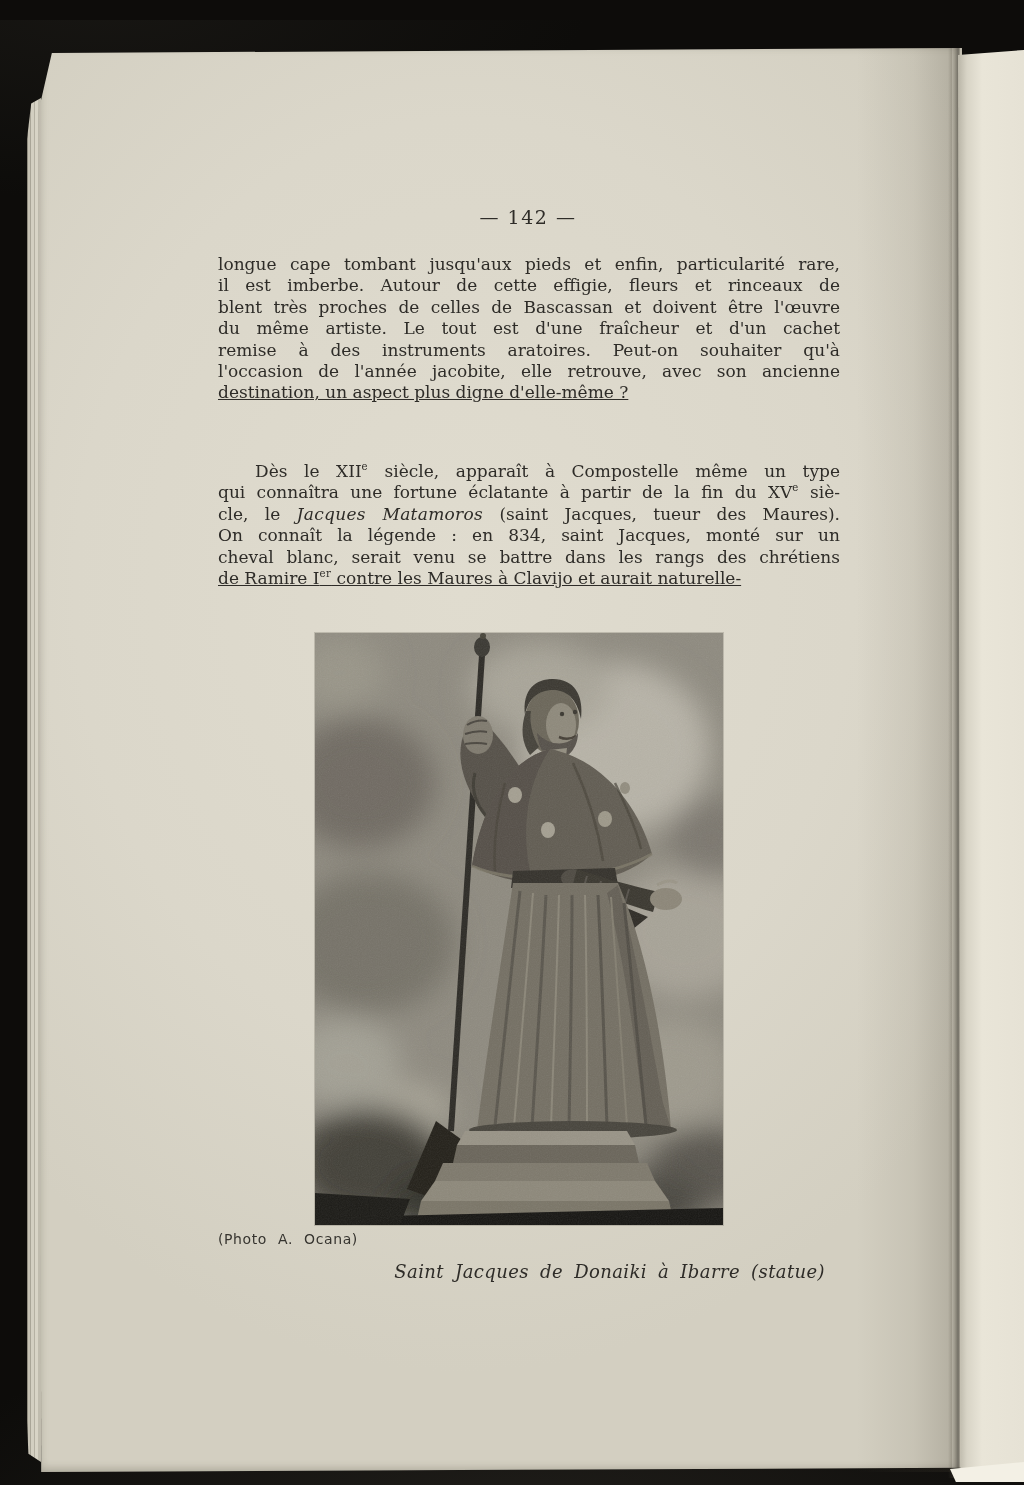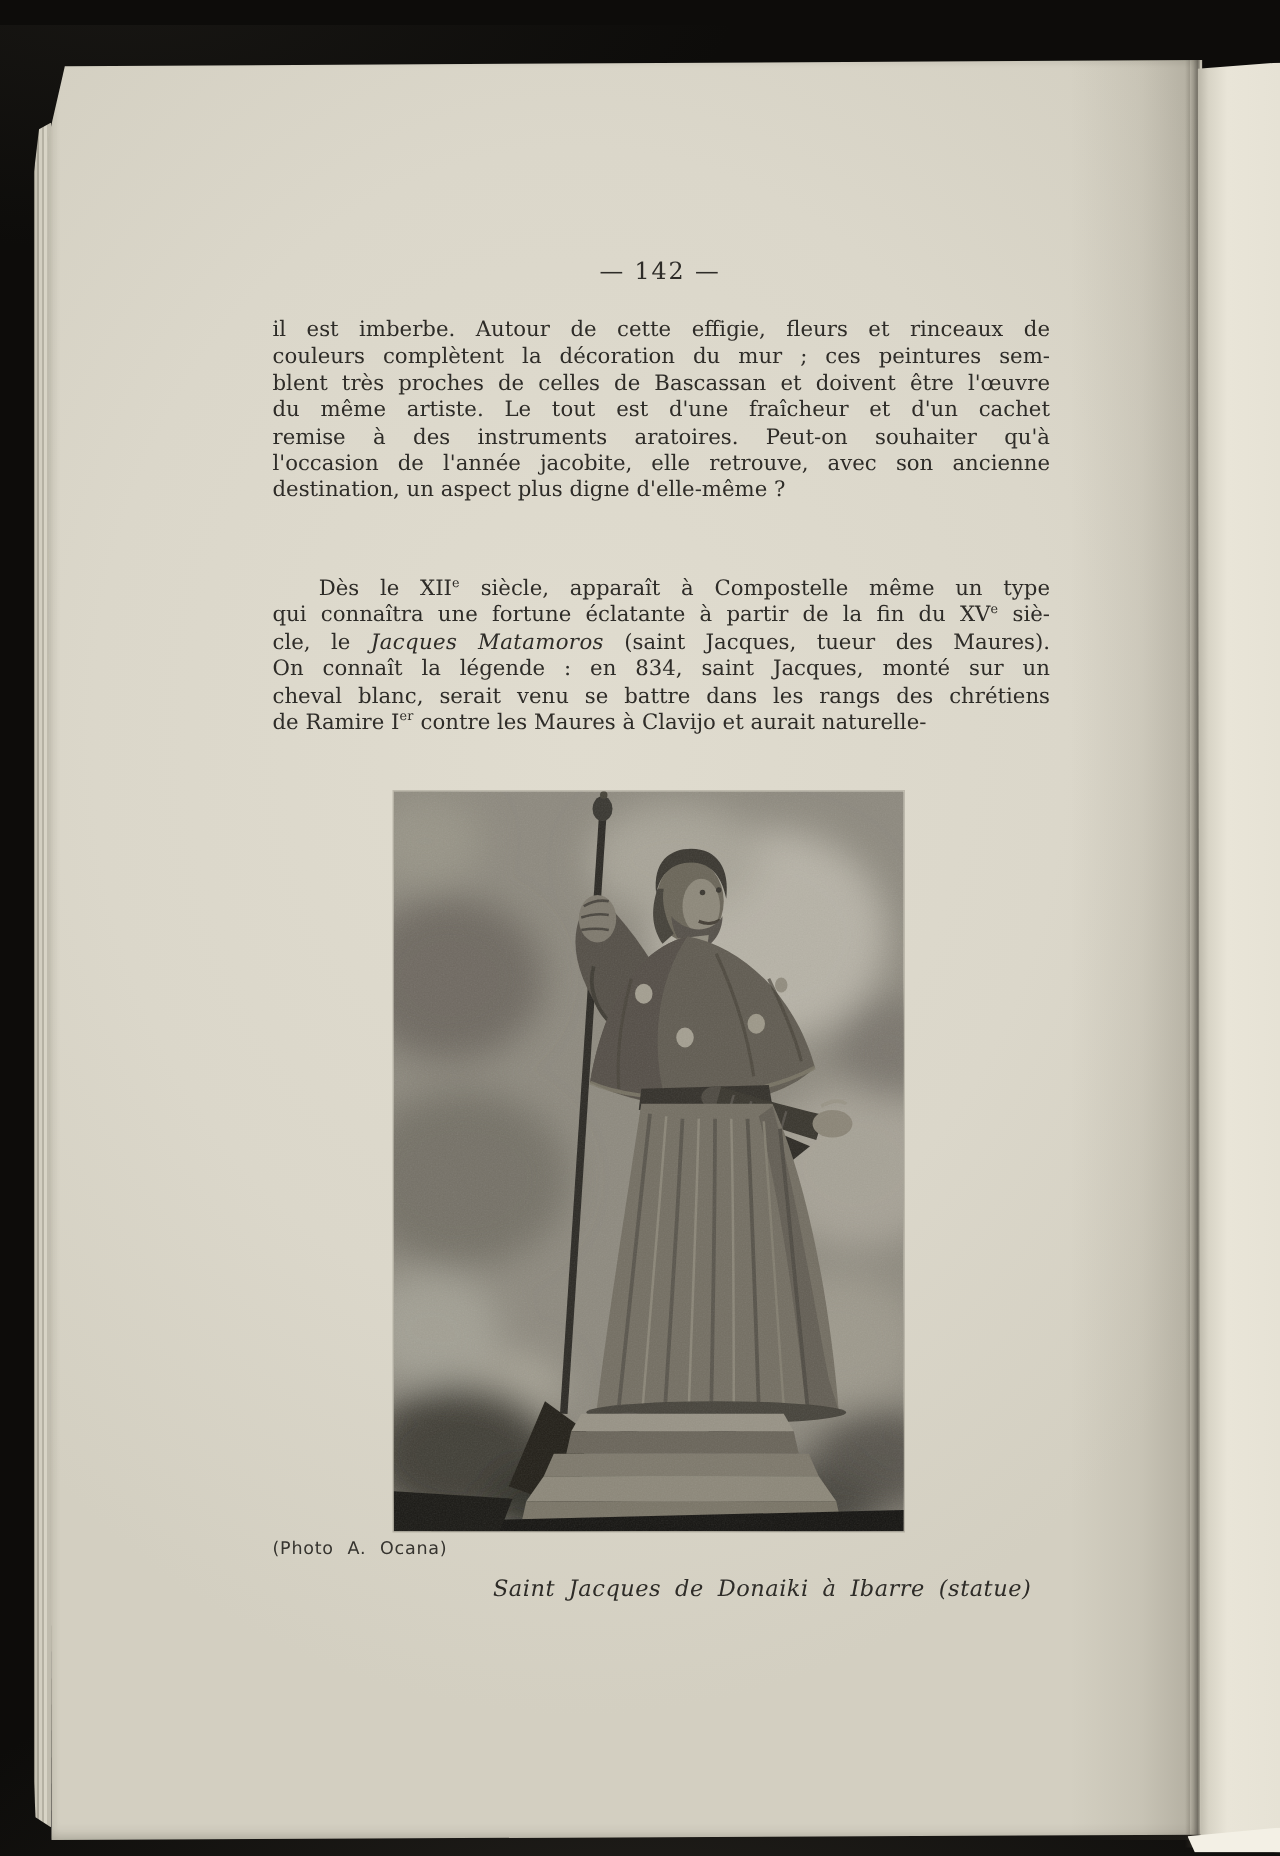--- a/index.html
+++ b/index.html
@@ -59,21 +59,21 @@
   .para{
     position:absolute;left:218px;width:622px;color:var(--ink);
     font-size:17px;line-height:21.4px;
   }
   .para-1{top:234px;}
   .para-2{top:441px;}
   .tline{
     text-align:justify;text-align-last:justify;
     height:21.4px;overflow:hidden;white-space:normal;
   }
-  .tline.tlast{text-align-last:left;}
+  .tline.tlast{text-align-last:left;text-decoration:underline;}
   .tline.tindent{text-indent:37px;}
   .tline sup{font-size:.60em;line-height:0;vertical-align:super;letter-spacing:.3px;}
   .tline i{letter-spacing:.3px;}
   .photo{
     position:absolute;left:315px;top:613px;width:408px;height:592px;
     box-shadow:0 0 0 1px rgba(90,86,76,.25);
   }
   .photo svg{display:block;width:100%;height:100%;}
   .credit{
     position:absolute;left:218px;top:1211px;width:486px;
@@ -94,22 +94,22 @@
   <div class="page-stack"></div>
   <div class="page-left"></div>
   <div class="gutter-shade"></div>
   <div class="gutter-crease"></div>
   <div class="page-right"></div>
   <div class="page-right-edge"></div>
 
   <div class="pagenum">— 142 —</div>
 
   <div class="para para-1">
+      <div class="tline">longue cape tombant jusqu'aux pieds et enfin, particularité rare,</div>
       <div class="tline">il est imberbe. Autour de cette effigie, fleurs et rinceaux de</div>
-      <div class="tline">couleurs complètent la décoration du mur ; ces peintures sem-</div>
       <div class="tline">blent très proches de celles de Bascassan et doivent être l'œuvre</div>
       <div class="tline">du même artiste. Le tout est d'une fraîcheur et d'un cachet</div>
       <div class="tline">remise à des instruments aratoires. Peut-on souhaiter qu'à</div>
       <div class="tline">l'occasion de l'année jacobite, elle retrouve, avec son ancienne</div>
       <div class="tline tlast">destination, un aspect plus digne d'elle-même ?</div>
     </div>
   <div class="para para-2">
       <div class="tline tindent">Dès le XII<sup>e</sup> siècle, apparaît à Compostelle même un type</div>
       <div class="tline">qui connaîtra une fortune éclatante à partir de la fin du XV<sup>e</sup> siè-</div>
       <div class="tline">cle, le <i>Jacques Matamoros</i> (saint Jacques, tueur des Maures).</div>

